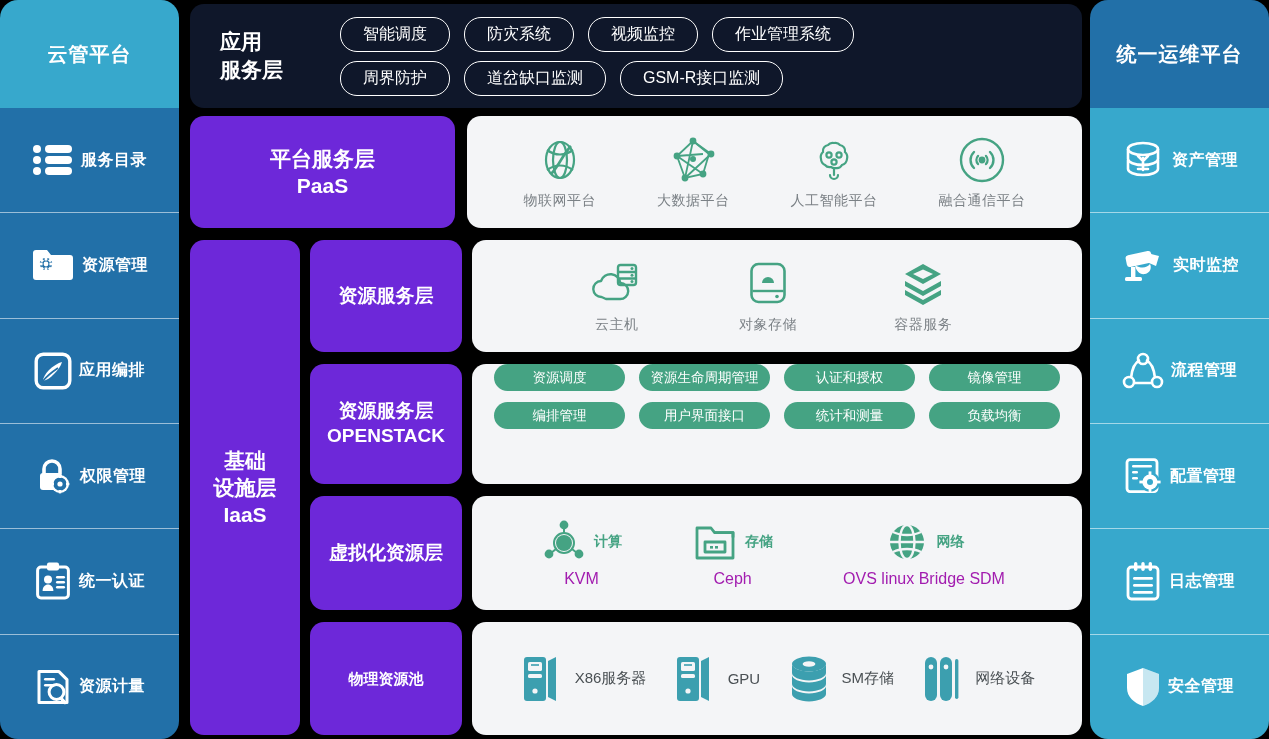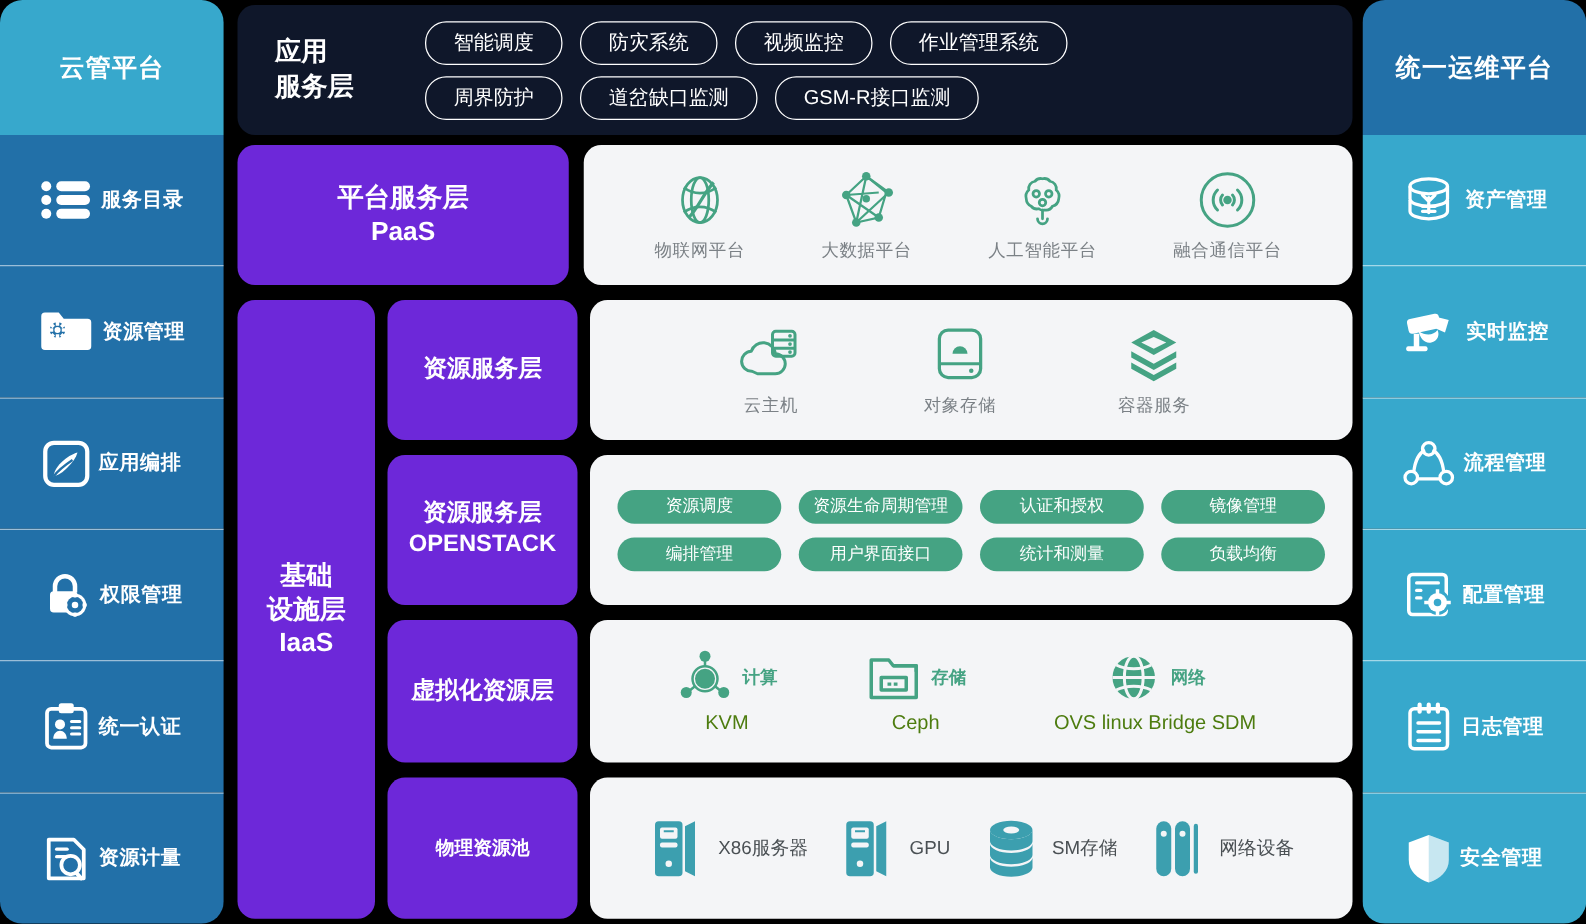--- a/index.html
+++ b/index.html
@@ -67,33 +67,33 @@
   
   .tile-row{display:flex;align-items:center;height:100%;}
   .tile{display:flex;flex-direction:column;align-items:center;justify-content:center;gap:6px;}
   .tile .t-ico{height:52px;display:flex;align-items:center;justify-content:center;}
   .tile .t-label{font-size:14px;color:#7b8186;letter-spacing:.5px;}
 
   .p-paas .tile-row{justify-content:space-around;padding:0 26px;}
   .p-rs   .tile-row{justify-content:space-around;padding:0 100px 0 90px;gap:38px;}
 
   
-  .os-pills{display:flex;flex-direction:column;justify-content:center;gap:11px;height:100%;
+  .os-pills{display:flex;flex-direction:column;justify-content:flex-start;gap:11px;height:100%;
             padding:0 22px;box-sizing:border-box;}
   .os-row{display:flex;gap:14px;justify-content:space-between;}
   .os-pill{flex:1;height:27px;background:#45a383;border-radius:14px;color:#fff;font-size:13.5px;
            display:flex;align-items:center;justify-content:center;white-space:nowrap;}
 
   
   .vrt-row{display:flex;align-items:center;height:100%;justify-content:space-around;padding:0 42px 12px 34px;}
   .vrt-item{display:flex;flex-direction:column;align-items:center;gap:4px;}
   .vrt-top{display:flex;align-items:center;gap:7px;}
   .vrt-top .vt-ico{width:46px;height:48px;display:flex;align-items:center;justify-content:center;}
   .vrt-top .vt-tag{font-size:14px;color:#45a383;font-weight:700;}
-  .vrt-name{font-size:16px;color:#4d7c0f;}
+  .vrt-name{font-size:16px;color:#a21caf;}
 
   
   .phy-row{display:flex;align-items:center;height:100%;justify-content:space-around;padding:0 34px;}
   .phy-item{display:flex;align-items:center;gap:10px;}
   .phy-item .ph-ico{width:46px;height:54px;display:flex;align-items:center;justify-content:center;}
   .phy-item .ph-label{font-size:15px;color:#4a5054;white-space:nowrap;}
 </style>
 </head>
 <body>
 

